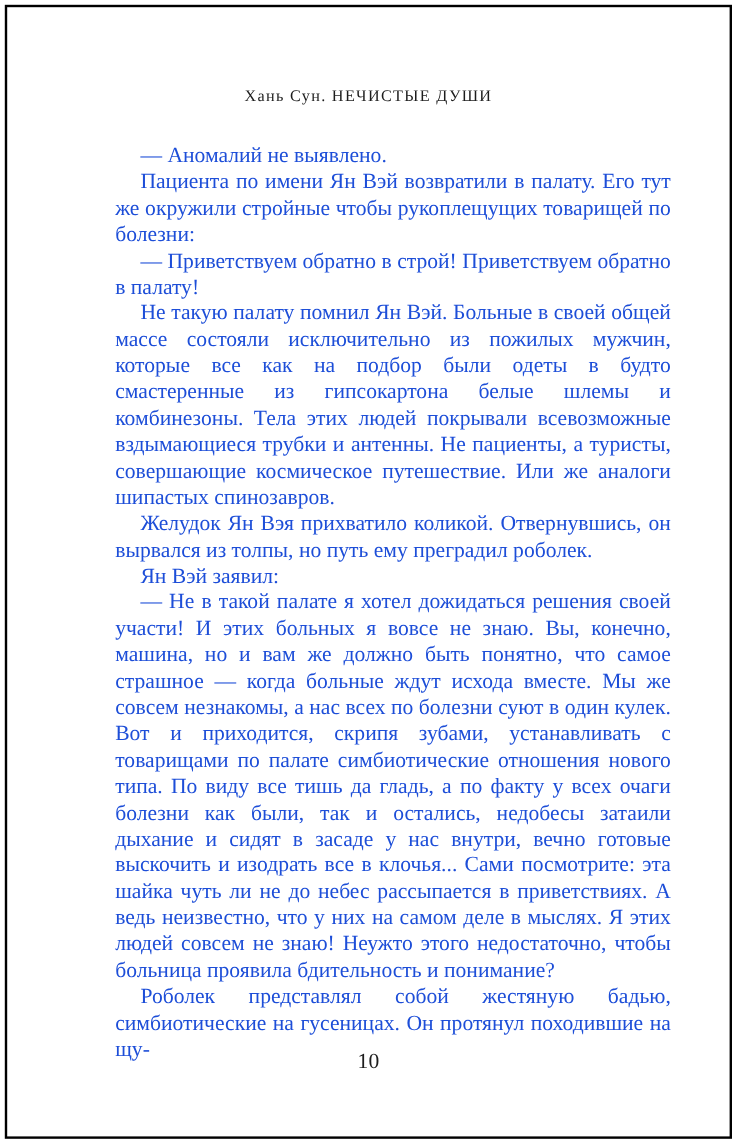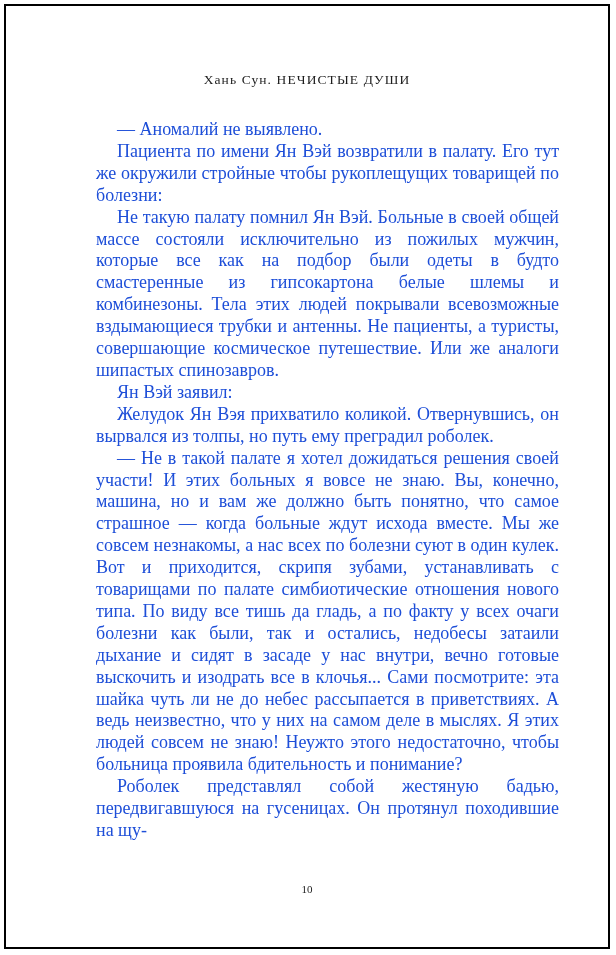--- a/index.html
+++ b/index.html
@@ -52,44 +52,45 @@
     margin: 0;
     padding: 0;
     text-indent: 21px;
   }
   .page-number {
     position: absolute;
     bottom: 52px;
     left: 0;
     width: 100%;
     text-align: center;
-    font-size: 11px;
+    font-size: 18px;
     color: #1d1d1d;
   }
 </style>
 </head>
 <body>
 
 <div class="page">
 
   <div class="running-title">Хань Сун. НЕЧИСТЫЕ ДУШИ</div>
 
   <div class="text-block">
     <p>— Аномалий не выявлено.</p>
 
 
     <p>Пациента по имени Ян Вэй возвратили в палату. Его тут же окружили стройные чтобы рукоплещущих товарищей по болезни:</p>
 
+    <p>— Приветствуем обратно в строй! Приветствуем обратно в палату!</p>
 
     <p>Не такую палату помнил Ян Вэй. Больные в своей общей массе состояли исключительно из пожилых мужчин, которые все как на подбор были одеты в будто смастеренные из гипсокартона белые шлемы и комбинезоны. Тела этих людей покрывали всевозможные вздымающиеся трубки и антенны. Не пациенты, а туристы, совершающие космическое путешествие. Или же аналоги шипастых спинозавров.</p>
 
+    <p>Желудок Ян Вэя прихватило коликой. Отвернувшись, он вырвался из толпы, но путь ему преградил роболек.</p>
+
     <p>Ян Вэй заявил:</p>
-
-    <p>Желудок Ян Вэя прихватило коликой. Отвернувшись, он вырвался из толпы, но путь ему преградил роболек.</p>
 
     <p>— Не в такой палате я хотел дожидаться решения своей участи! И этих больных я вовсе не знаю. Вы, конечно, машина, но и вам же должно быть понятно, что самое страшное — когда больные ждут исхода вместе. Мы же совсем незнакомы, а нас всех по болезни суют в один кулек. Вот и приходится, скрипя зубами, устанавливать с товарищами по палате симбиотические отношения нового типа. По виду все тишь да гладь, а по факту у всех очаги болезни как были, так и остались, недобесы затаили дыхание и сидят в засаде у нас внутри, вечно готовые выскочить и изодрать все в клочья... Сами посмотрите: эта шайка чуть ли не до небес рассыпается в приветствиях. А ведь неизвестно, что у них на самом деле в мыслях. Я этих людей совсем не знаю! Неужто этого недостаточно, чтобы больница проявила бдительность и понимание?</p>
 
-    <p>Роболек представлял собой жестяную бадью, передвигавшуюся на гусеницах. Он протянул походившие на щу-</p>
+    <p>Роболек представлял собой жестяную бадью, симбиотические на гусеницах. Он протянул походившие на щу-</p>
   </div>
 
   <div class="page-number">10</div>
 
 </div>
 
 </body></html>

